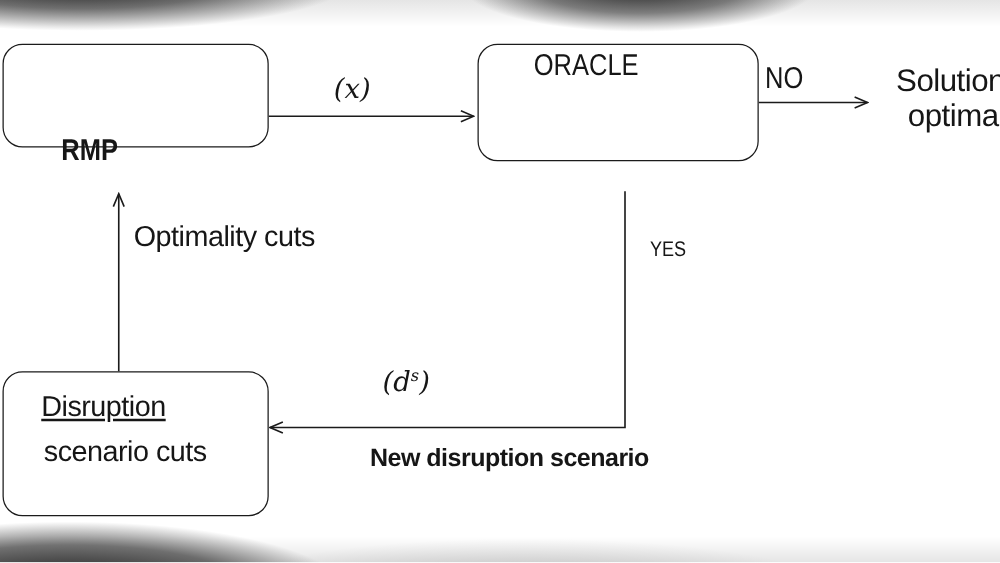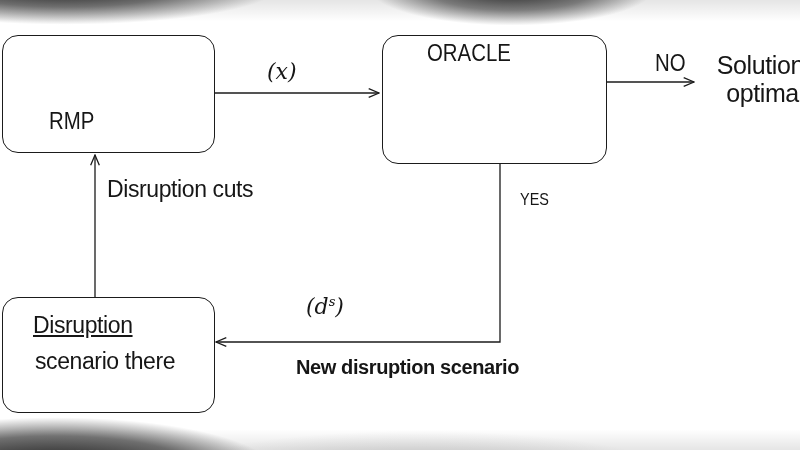--- a/index.html
+++ b/index.html
@@ -21,38 +21,38 @@
     background:
       radial-gradient(ellipse 290px 72px at 55px 60px, rgba(5,5,5,0.96) 0%, rgba(5,5,5,0.55) 50%, rgba(5,5,5,0) 76%),
       radial-gradient(ellipse 330px 55px at 420px 60px, rgba(60,60,60,0.26) 0%, rgba(60,60,60,0) 75%),
       linear-gradient(0deg, rgba(0,0,0,0.10) 0%, rgba(0,0,0,0) 55%);
   }
   .arrows { position:absolute; left:0; top:0; width:800px; height:450px; }
   .box {
     position:absolute; box-sizing:border-box; background:#ffffff;
     border:1.5px solid #1b1b1b; border-radius:16px;
   }
-  .box-rmp      { left:2px;  top:35px;  width:213px; height:118px; }
-  .box-oracle   { left:382px; top:35px; width:225px; height:129px; }
+  .box-rmp      { left:2px;  top:35px;  width:213px; height:83px;font-weight:bold; }
+  .box-oracle   { left:382px; top:35px; width:225px; height:94px; }
   .box-scenario { left:2px;  top:297px; width:213px; height:116px; }
   .lbl { position:absolute; white-space:nowrap; color:#161616; }
   .narrow   { display:inline-block; transform:scaleX(0.85); transform-origin:left center; }
   .narrow78 { display:inline-block; transform:scaleX(0.78); transform-origin:left center; }
   .rmp-label       { left:46px; top:71px; font-size:24px; }
   .oracle-title    { left:44px; top:3px;  font-size:24px; }
   .oracle-q1       { left:4px;  top:31px; font-size:23px; font-style:italic; letter-spacing:-0.3px; }
   .oracle-q2       { right:8px; top:61px; font-size:23px; font-style:italic; letter-spacing:-0.3px; }
   .oracle-q2 .narrow78 { transform-origin:right center; transform:scaleX(0.85); }
   .scen-l1         { left:33px; top:312px; font-size:23px; letter-spacing:-0.4px;text-decoration:underline; }
   .scen-l2         { left:35px; top:348px; font-size:23px; letter-spacing:-0.4px; }
   .math { font-family:"DejaVu Serif", serif; font-style:italic; font-size:22px; }
   .math sup { font-size:13px; line-height:0; }
   .lbl-x           { left:267px; top:59px; }
   .lbl-ds          { left:306px; top:294px; }
-  .lbl-no          { left:655px; top:49px;  font-size:24px; }
+  .lbl-no          { left:612px; top:49px;  font-size:24px; }
   .lbl-yes         { left:520px; top:190px; font-size:17px; }
   .lbl-cuts        { left:107px; top:176px; font-size:23px; letter-spacing:-0.4px; }
   .lbl-newscen     { left:296px; top:356px; font-size:20px; letter-spacing:-0.4px;font-weight:bold; }
   .result-text     { left:706px; top:51px; width:98px; font-size:25px;
                      line-height:28px; text-align:right; letter-spacing:-0.4px; }
 </style>
 </head>
 <body>
 
 <div class="stage">
@@ -77,32 +77,32 @@
   <div class="box box-rmp">
     <span class="lbl rmp-label"><span class="narrow">RMP</span></span>
   </div>
 
   <div class="box box-oracle">
     <span class="lbl oracle-title"><span class="narrow">ORACLE</span></span>
   </div>
 
   <div class="box box-scenario"></div>
   <span class="lbl scen-l1">Disruption</span>
-  <span class="lbl scen-l2">scenario there</span>
+  <span class="lbl scen-l2">scenario cuts</span>
 
   <span class="lbl math lbl-x">(x)</span>
 
   <span class="lbl lbl-no"><span class="narrow">NO</span></span>
 
   <div class="lbl result-text">
     <span>Solution</span><br>
     <span>optimal</span>
   </div>
 
   <span class="lbl lbl-yes"><span class="narrow">YES</span></span>
 
-  <span class="lbl lbl-cuts">Disruption cuts</span>
+  <span class="lbl lbl-cuts">Optimality cuts</span>
 
   <span class="lbl math lbl-ds"><span>(d</span><sup>s</sup><span>)</span></span>
 
   <span class="lbl lbl-newscen">New disruption scenario</span>
 
 </div>
 
 </body></html>

